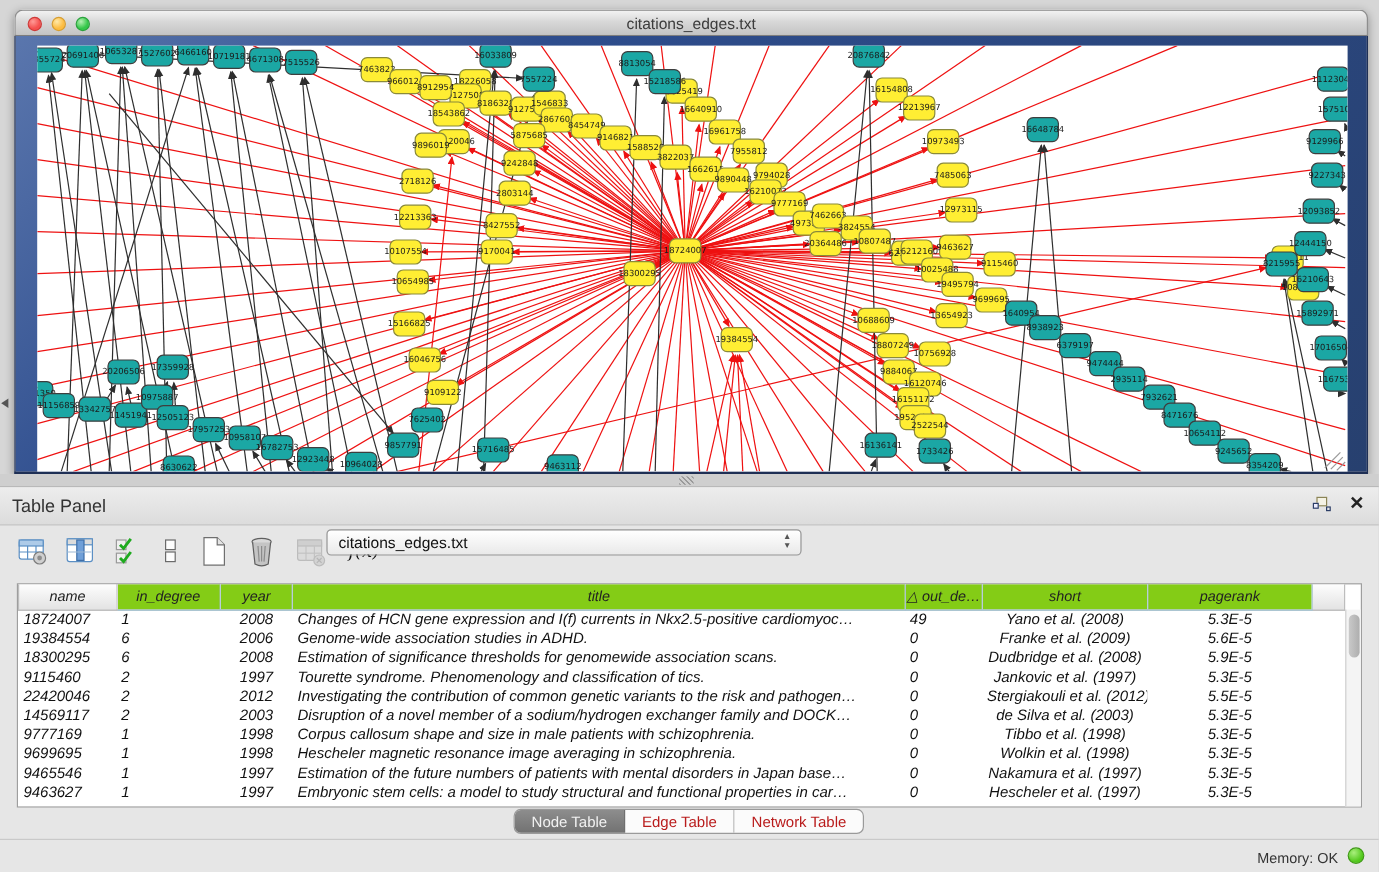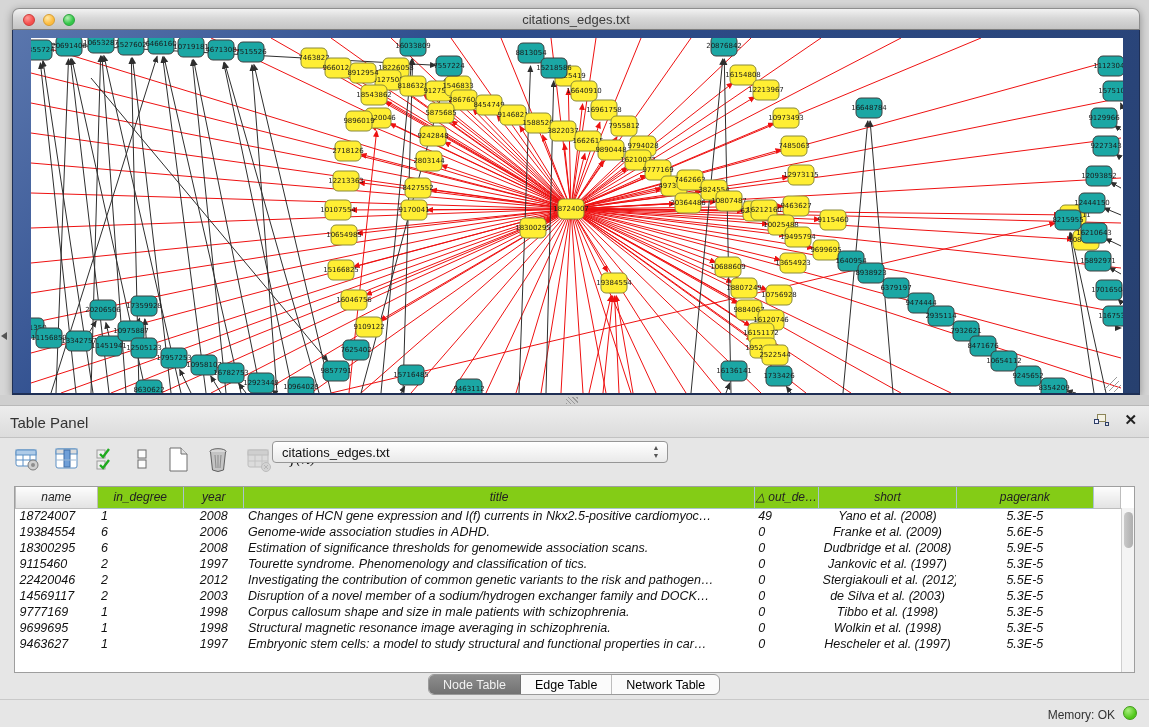--- a/index.html
+++ b/index.html
@@ -75,21 +75,21 @@
   th.plain { background:linear-gradient(#fdfdfd,#e3e3e3); border:1px solid #bdbdbd; border-top:none; }
   td { height:16px; font-size:12.5px; color:#111; padding:0 4px; overflow:hidden; white-space:nowrap;
     text-overflow:clip; }
   td.al { text-align:left; } td.ac { text-align:center; }
   .vscroll { position:absolute; right:0; top:21px; width:13px; bottom:0; background:#f4f4f4; border-left:1px solid #cfcfcf; }
   .vthumb { position:absolute; left:2px; top:4px; width:9px; height:36px; background:linear-gradient(90deg,#c9c9c9,#aeaeae); border-radius:5px; }
 
   
   .tabbar { position:absolute; left:428px; top:236px; height:21px; display:flex;
     border:1px solid #9a9a9a; border-radius:6px; overflow:hidden; background:#fbfbfb; }
-  .tab { height:21px; line-height:20px; padding:0 14px; font-size:12.5px; color:#000000; border-right:1px solid #bdbdbd; }
+  .tab { height:21px; line-height:20px; padding:0 14px; font-size:12.5px; color:#b91c1c; border-right:1px solid #bdbdbd; }
   .tab:last-child { border-right:none; }
   .tab.active { background:linear-gradient(#8d8d8d,#6f6f6f); color:#f2f2f2; border-right:1px solid #6f6f6f; }
 
   
   .statusbar { position:absolute; left:0; top:261px; width:1149px; height:28px; border-top:1px solid #c9c9c9; }
   .memory { position:absolute; right:34px; top:8px; font-size:12px; color:#333; }
   .mem-dot { position:absolute; right:12px; top:6px; width:14px; height:14px; border-radius:50%;
     background:radial-gradient(circle at 35% 30%, #a9ef7d, #52c81c 65%); border:1px solid #3f9a16; }
 </style>
 </head>
@@ -981,23 +981,33 @@
             <td class="al">Corpus callosum shape and size in male patients with schizophrenia.</td>
             <td class="al">0</td>
             <td class="ac">Tibbo et al. (1998)</td>
             <td class="ac">5.3E-5</td>
             <td class="al"></td>
           </tr>
           <tr>
             <td class="al">9699695</td>
             <td class="al">1</td>
             <td class="ac">1998</td>
-            <td class="al">Structural magnetic resonance image averaging in schizophrenia.</td>
+            <td class="al">Hescheler magnetic resonance image averaging in schizophrenia.</td>
             <td class="al">0</td>
             <td class="ac">Wolkin et al. (1998)</td>
+            <td class="ac">5.3E-5</td>
+            <td class="al"></td>
+          </tr>
+          <tr>
+            <td class="al">9465546</td>
+            <td class="al">1</td>
+            <td class="ac">1997</td>
+            <td class="al">Estimation of the future numbers of patients with mental disorders in Japan base…</td>
+            <td class="al">0</td>
+            <td class="ac">Nakamura et al. (1997)</td>
             <td class="ac">5.3E-5</td>
             <td class="al"></td>
           </tr>
           <tr>
             <td class="al">9463627</td>
             <td class="al">1</td>
             <td class="ac">1997</td>
             <td class="al">Embryonic stem cells: a model to study structural and functional properties in car…</td>
             <td class="al">0</td>
             <td class="ac">Hescheler et al. (1997)</td>

